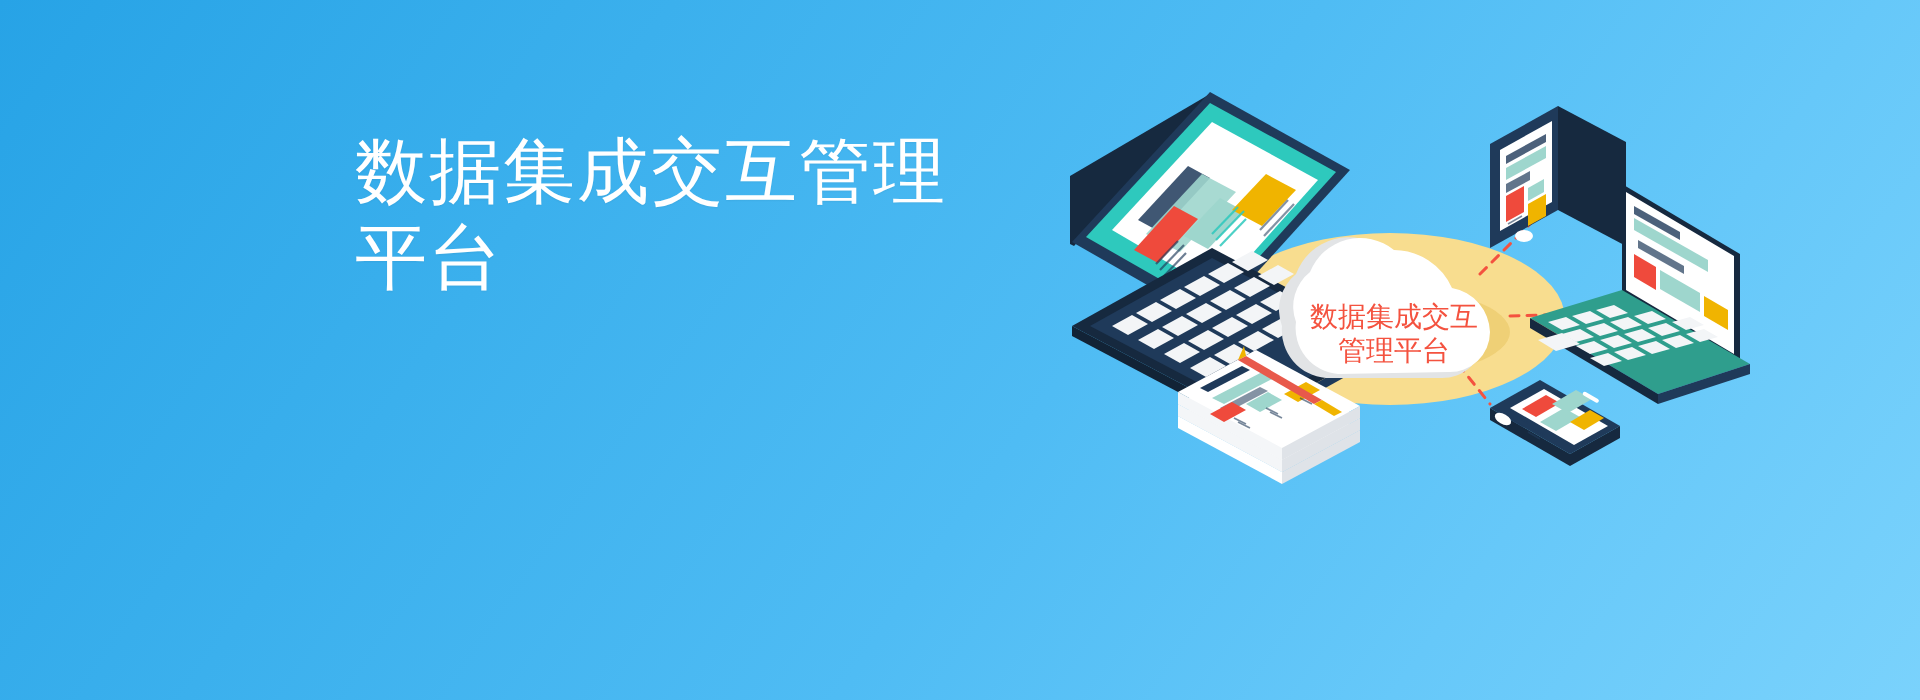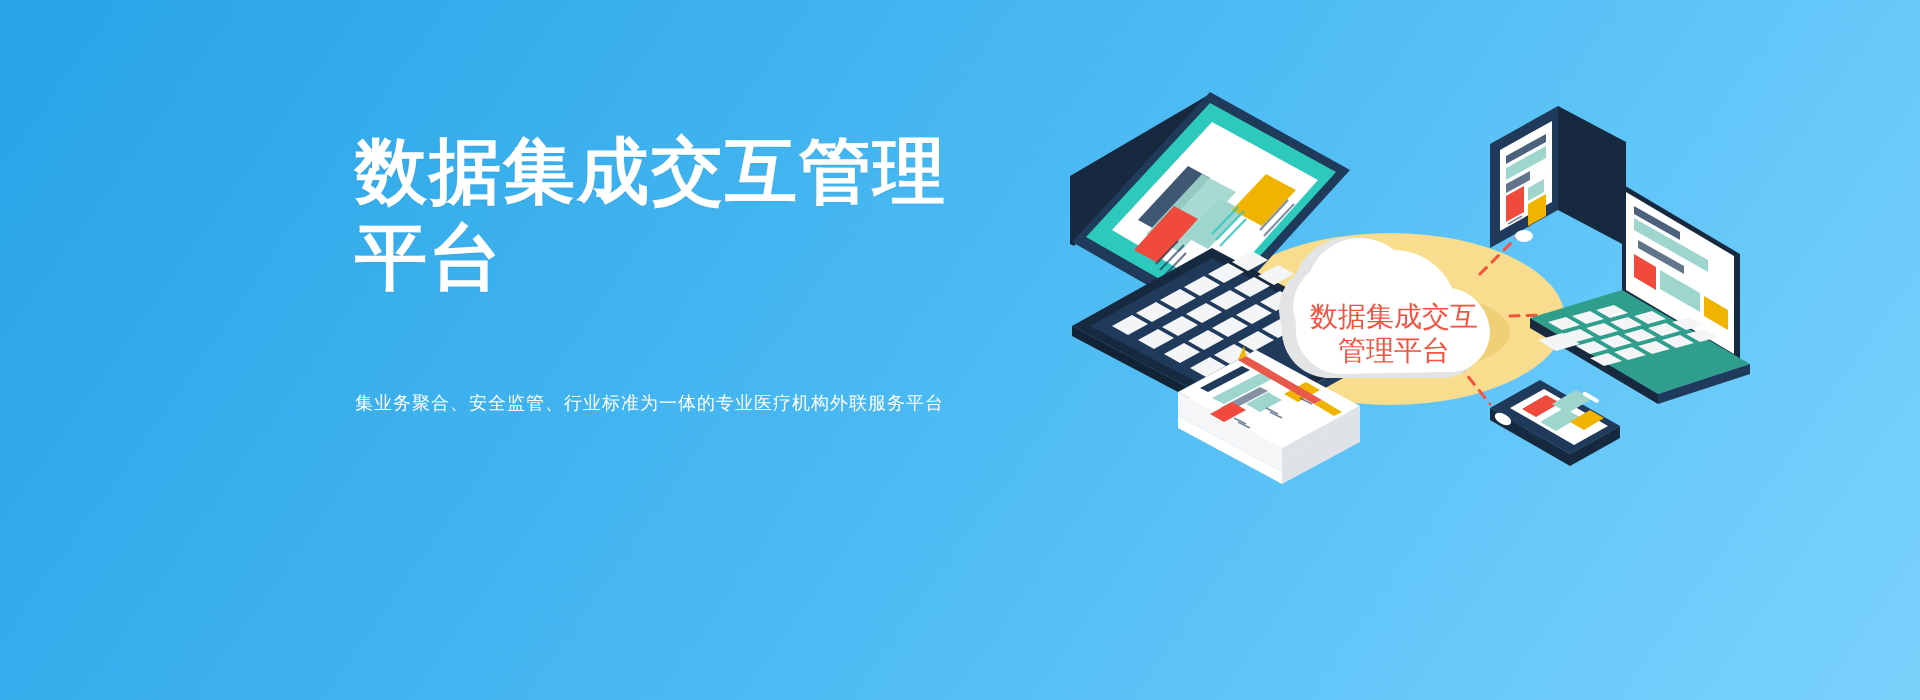--- a/index.html
+++ b/index.html
@@ -22,21 +22,21 @@
   .text-block {
     position: absolute;
     left: 355px;
     top: 128px;
     width: 660px;
   }
   .headline {
     color: #ffffff;
     font-size: 72px;
     line-height: 86px;
-    font-weight: bold;
+    font-weight: normal;
     letter-spacing: 2px;
     margin: 0;
     white-space: pre-line;
     text-shadow: 0 1px 2px rgba(0,0,0,0.05);
   }
   .subhead {
     margin: 0;
     position: absolute;
     top: 262px;
     left: 0;
@@ -57,21 +57,20 @@
   }
   .illustration svg { display: block; }
 </style>
 </head>
 <body>
 
 <div class="banner">
 
   <div class="text-block">
     <h1 class="headline">数据集成交互管理平台</h1>
-    <p class="subhead">集业务聚合、安全监管、行业标准为一体的专业医疗机构外联服务平台</p>
   </div>
 
   <div class="illustration">
     <svg width="820" height="560" viewBox="0 0 820 560" xmlns="http://www.w3.org/2000/svg">
 
       <defs>
 
         <g id="pagebits"></g>
       </defs>
 

